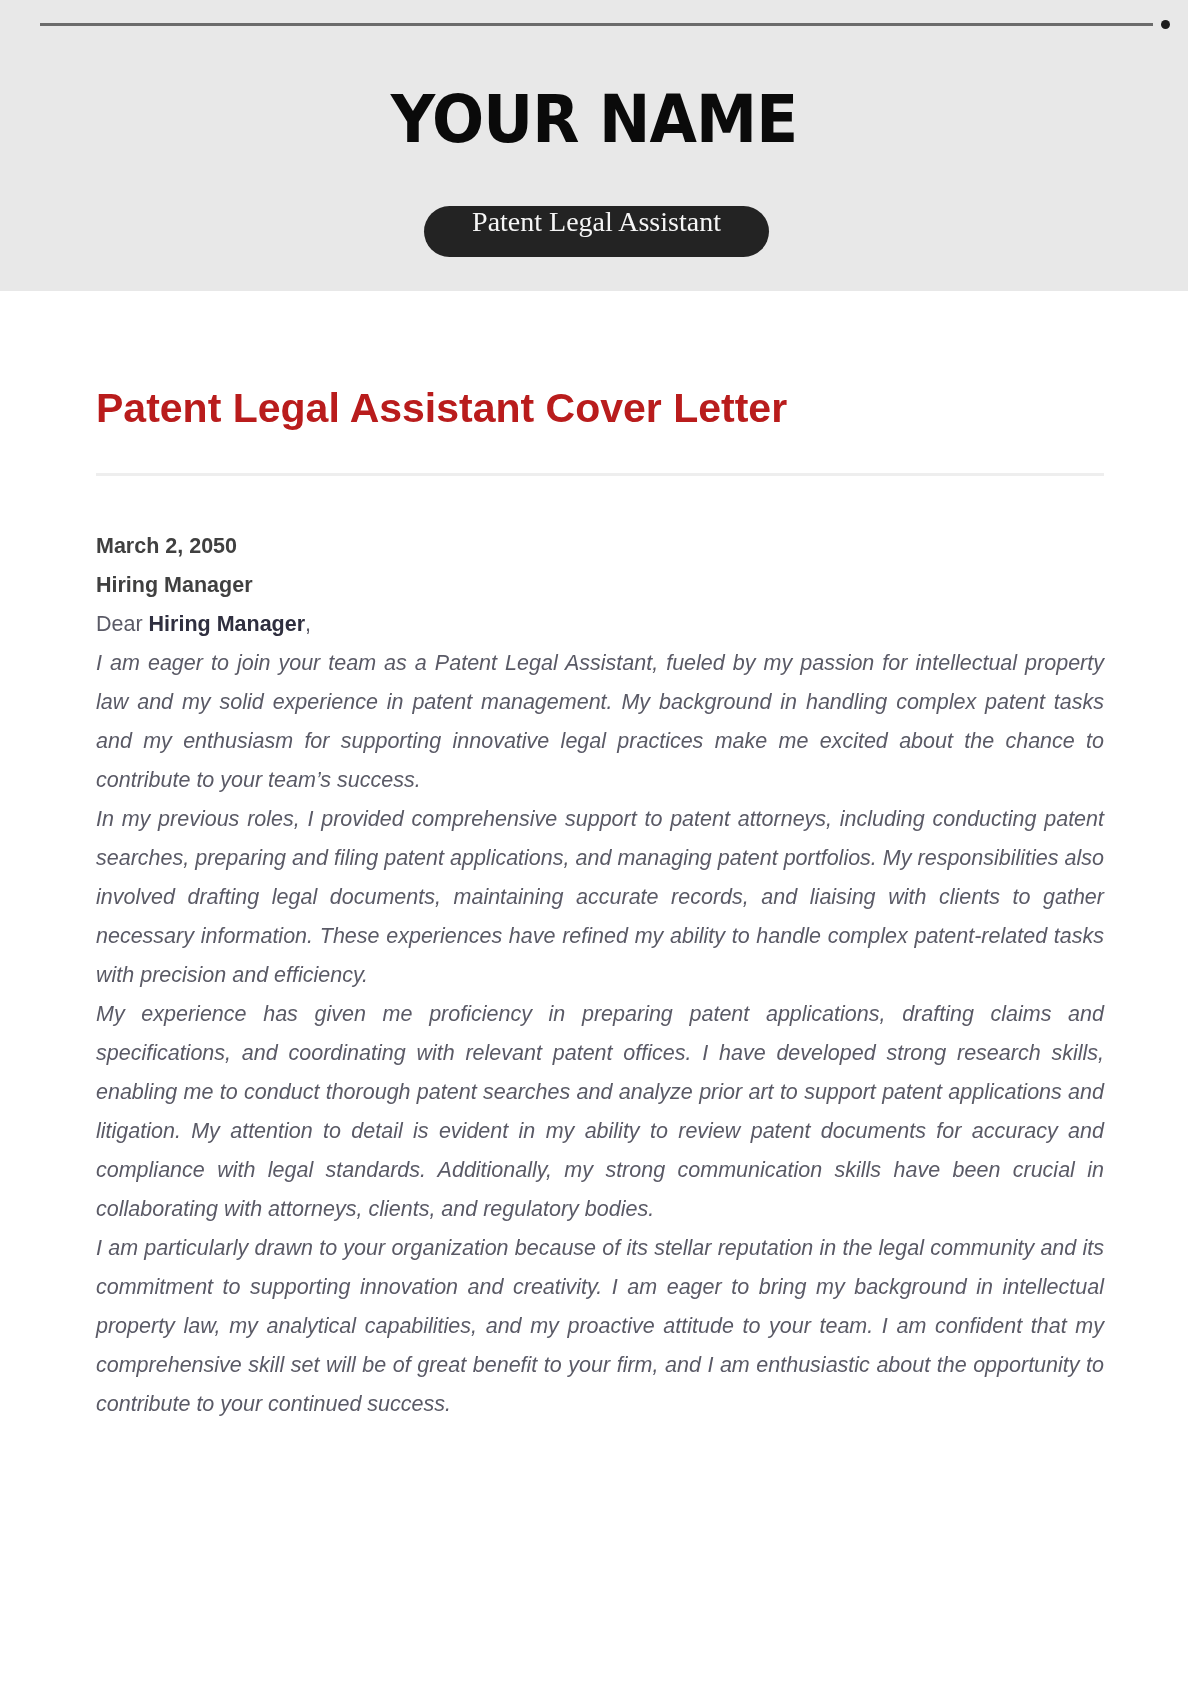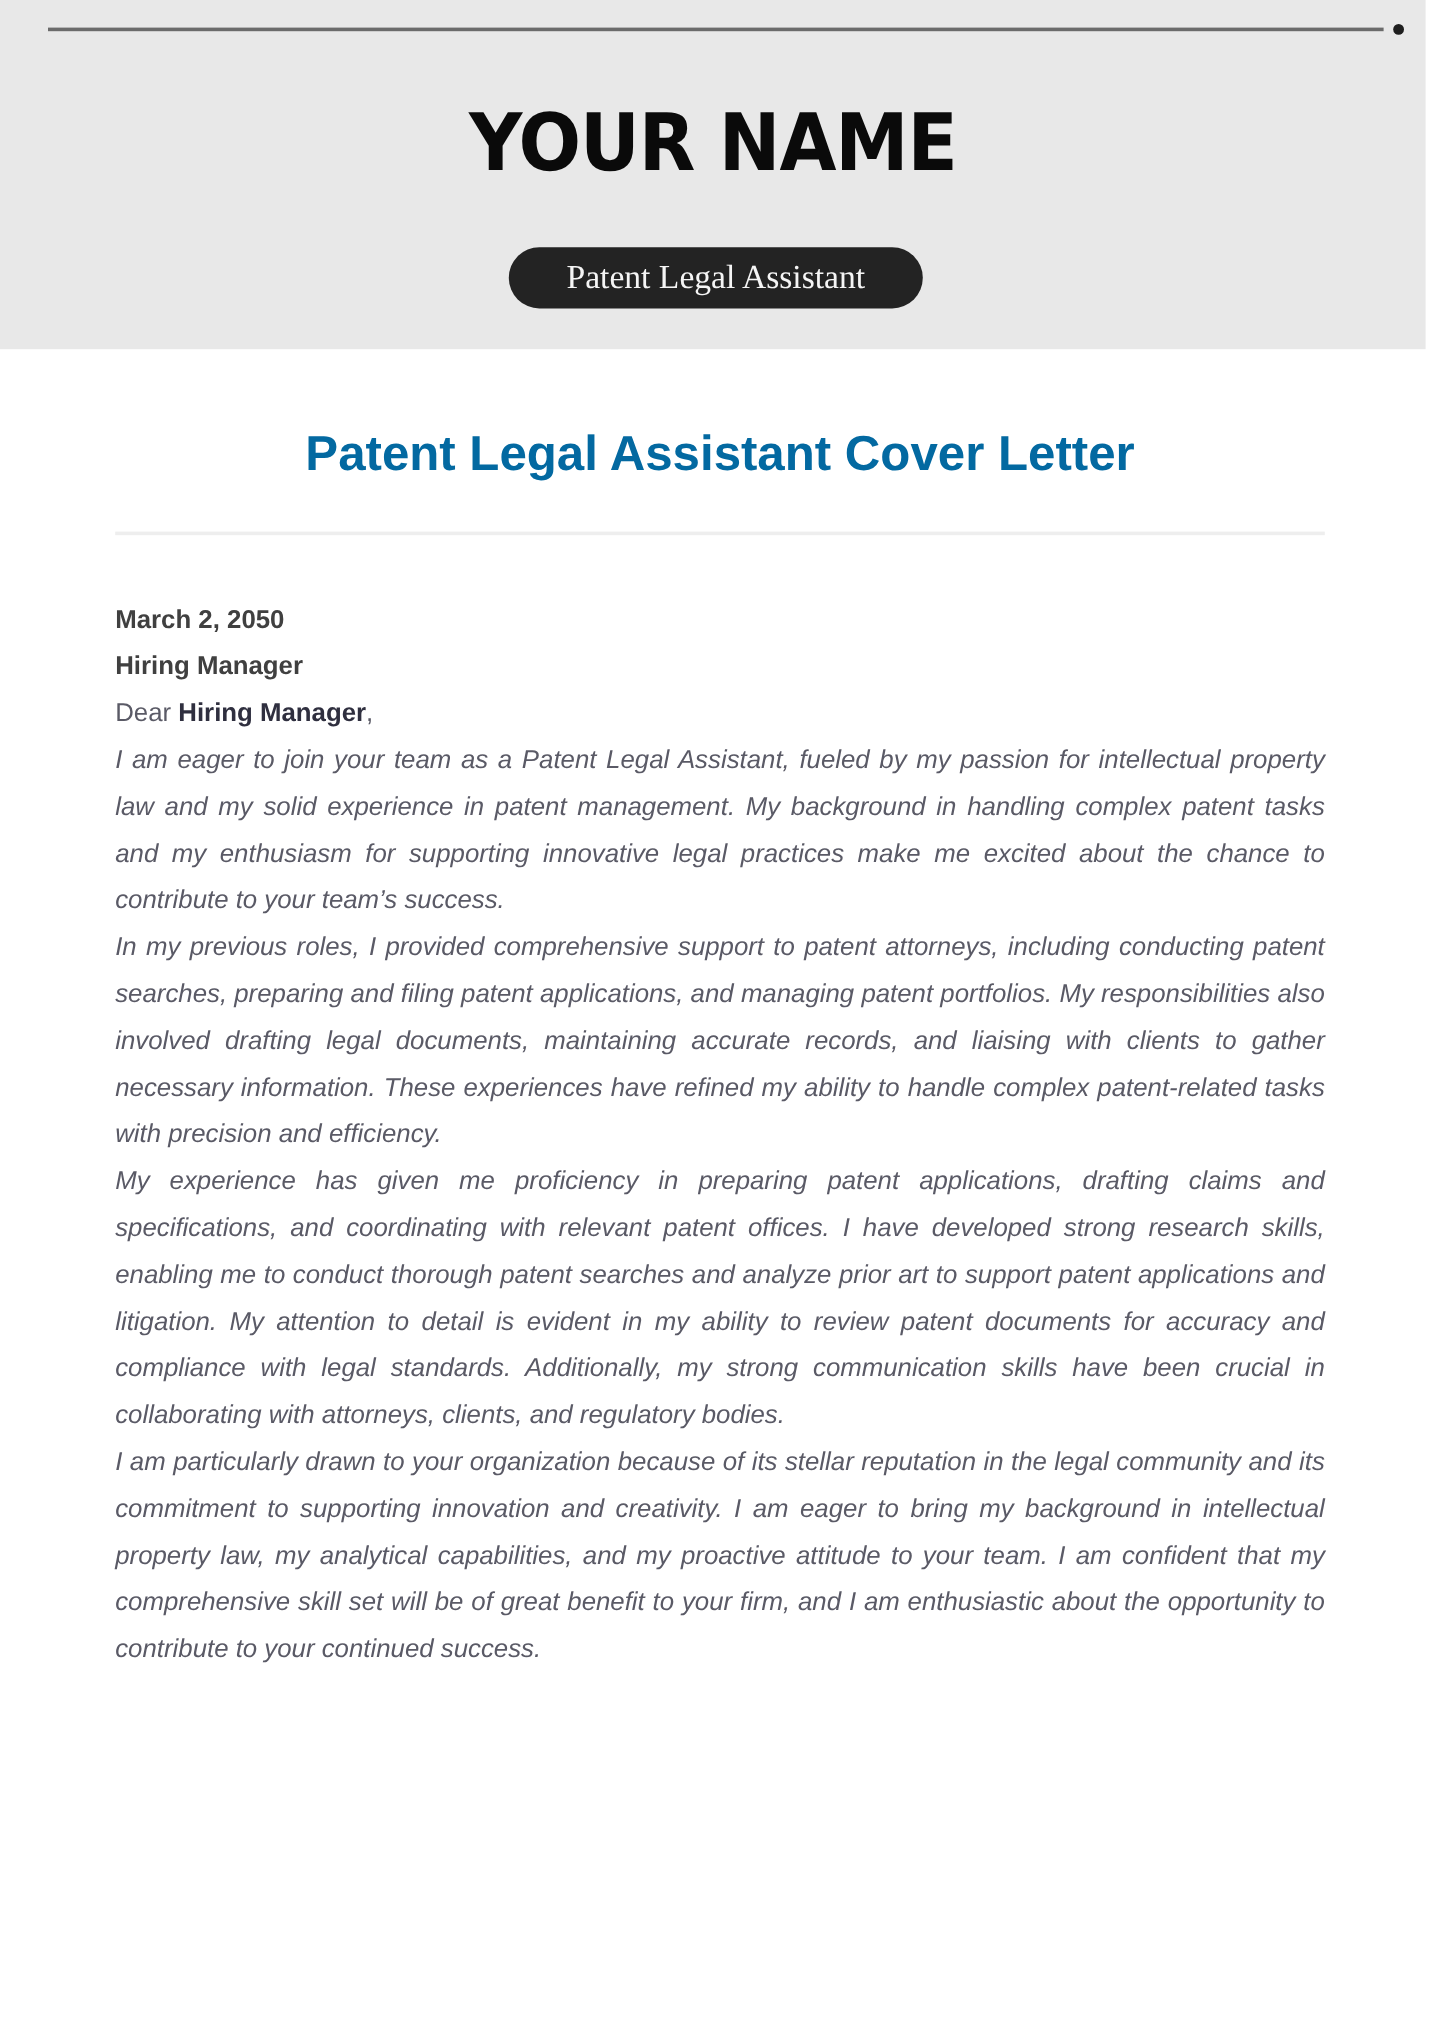--- a/index.html
+++ b/index.html
@@ -53,38 +53,38 @@
     .role-pill {
       position: absolute;
       left: 424px;
       top: 206px;
       width: 345px;
       height: 51px;
       border-radius: 26px;
       background: #232323;
       color: #f5f5f5;
       display: flex;
-      align-items: center;
+      align-items: flex-start;
       justify-content: center;
       font-family: "Liberation Serif", "DejaVu Serif", serif;
       font-size: 28px;
     }
     .content {
       position: absolute;
       left: 96px;
       top: 291px;
       width: 1008px;
     }
     .doc-title {
-      margin-top: 62px;
-      text-align: center;
+      margin-top: 92px;
+      text-align: left;
       font-family: "Liberation Sans", sans-serif;
       font-weight: bold;
       font-size: 41px;
-      color: #0369a1;
+      color: #b91c1c;
       line-height: 50px;
     }
     .divider {
       margin-top: 40px;
       height: 3px;
       background: #eeeeee;
     }
     .letter {
       margin-top: 51px;
       font-size: 21.5px;

